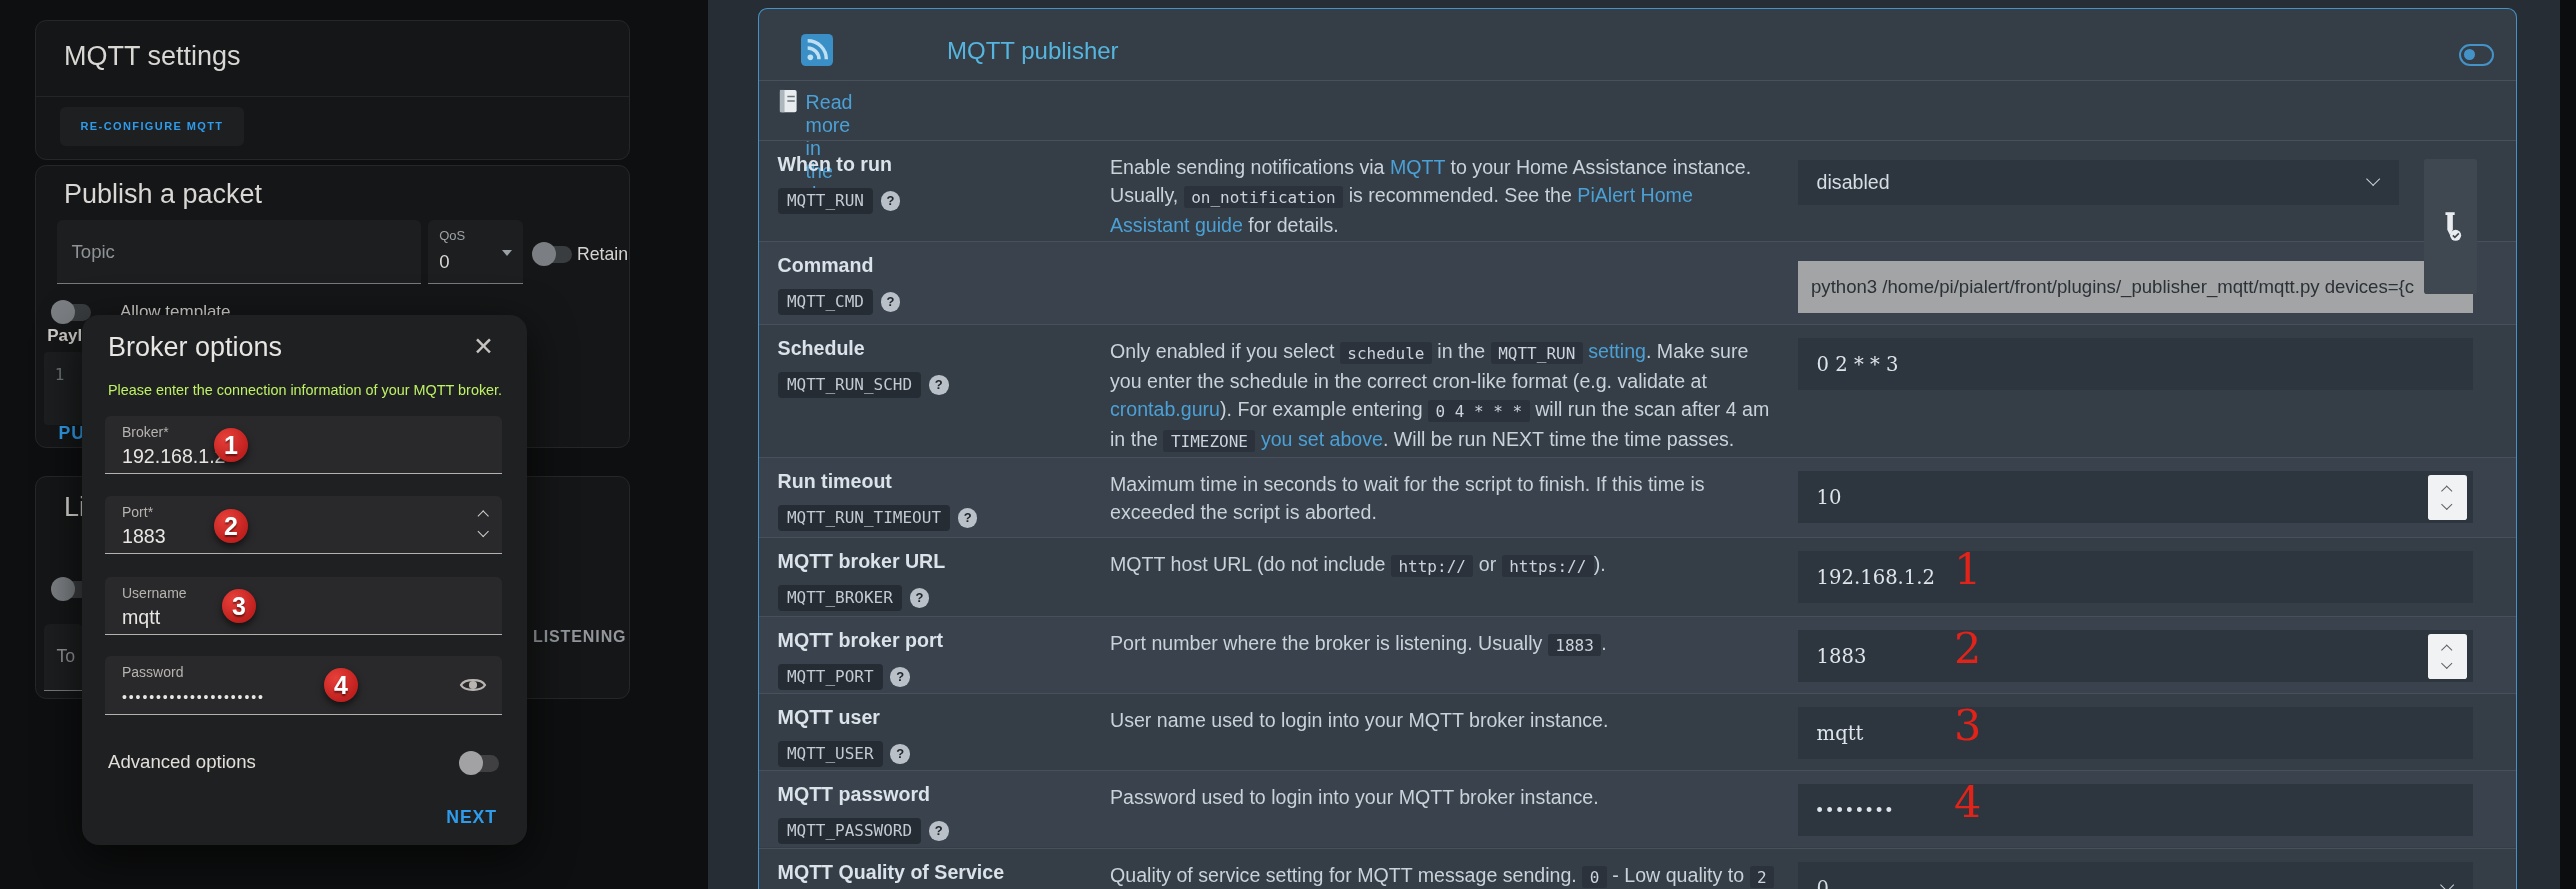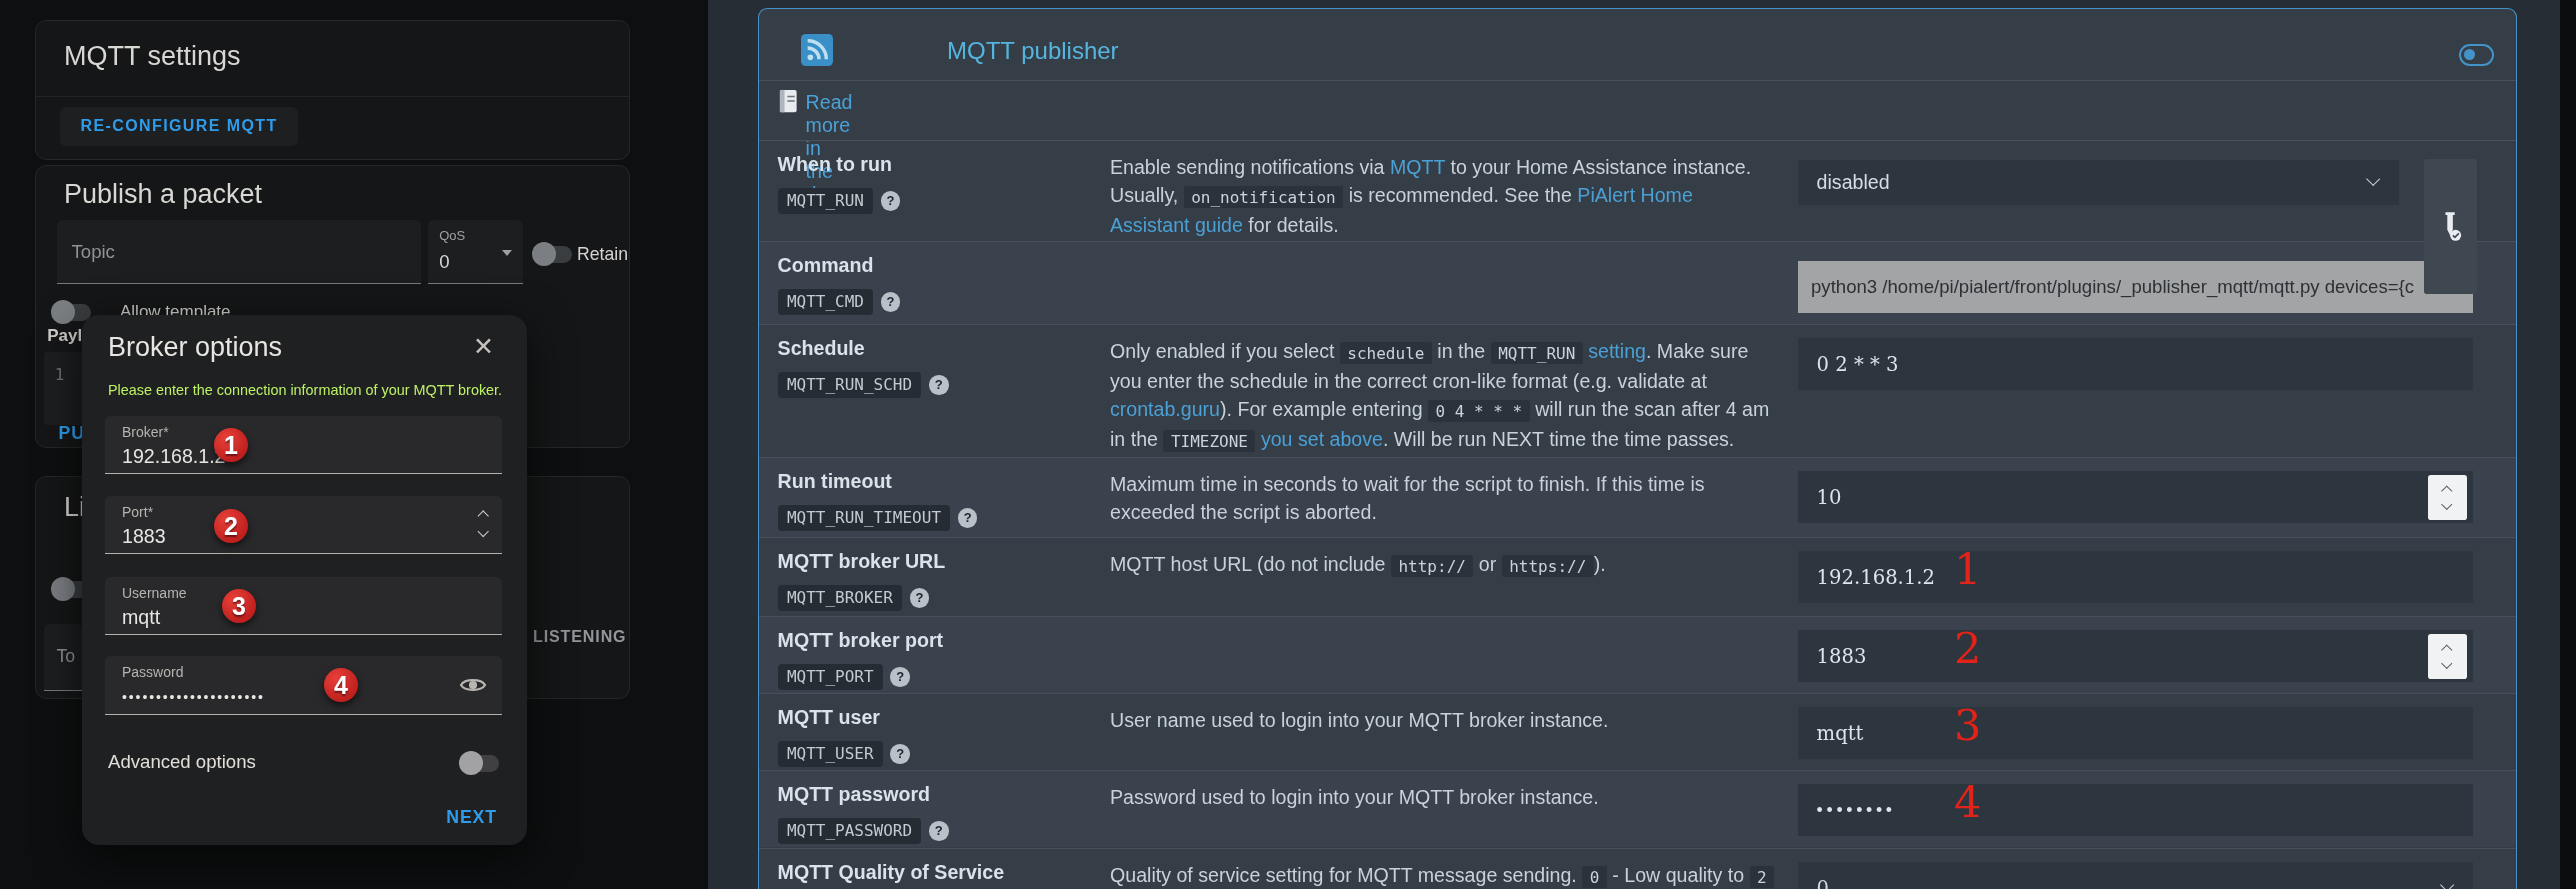--- a/index.html
+++ b/index.html
@@ -15,21 +15,21 @@
   
   .card { position:absolute; left:35px; width:595px; background:#151617;
           border:0.9px solid #262728; border-radius:11.2px; }
   .card1 { top:19.6px; height:140px; }
   .card2 { top:165px; height:283px; }
   .card3 { top:476px; height:223px; }
   .card-title { position:absolute; left:28px; font-size:27px; color:#d9d7d4; }
   .c1-divider { position:absolute; left:0; right:0; top:75px; border-top:0.9px solid #242526; }
   .flat-btn { position:absolute; left:24px; top:86px; height:39px; padding:0 20.5px;
               background:#1d1f21; border:none; border-radius:5.6px; color:#2f9ceb;
-              font-family:"Liberation Sans",sans-serif; font-size:16px; font-weight:bold;
+              font-family:"Liberation Sans",sans-serif; font-size:11px; font-weight:bold;
               letter-spacing:1.4px; cursor:pointer; }
   .field-dark { background:#1c1e1f; border-bottom:0.9px solid #77797c; border-radius:5.6px 5.6px 0 0; }
   .topic-box { position:absolute; left:20.5px; top:54px; width:364px; height:64px;text-align:right; }
   .topic-label { position:absolute; left:15px; top:20.5px; font-size:18.6px; color:#8f9296; }
   .qos-box { position:absolute; left:392px; top:54px; width:95px; height:64px; }
   .qos-label { position:absolute; left:11.2px; top:8.4px; font-size:13px; color:#9fa2a5; }
   .qos-value { position:absolute; left:11.2px; top:31px; font-size:18.6px; color:#d9d7d4; }
   .qos-caret { position:absolute; right:11.2px; top:30px; width:0; height:0;
                border-left:5.6px solid transparent; border-right:5.6px solid transparent;
                border-top:6.5px solid #9aa0a5; }
@@ -340,20 +340,21 @@
   </div>
 
   <div class="prow r6">
     <div class="col-label">
       <div class="lbl">MQTT broker port</div>
       <div class="chiprow">
         <span class="chip">MQTT_PORT</span>
         <span class="help">?</span>
       </div>
     </div>
+    <div class="col-desc"><span class="seg-text">Port number where the broker is listening. Usually </span><span class="seg-code">1883</span><span class="seg-text">.</span></div>
     <div class="val-wrap">
       <div class="val-input">
         <span>1883</span>
       </div>
       <div class="num-spinner">
           <i class="up"></i>
           <i class="dn"></i>
         </div>
       <span class="rednum">2</span>
     </div>

